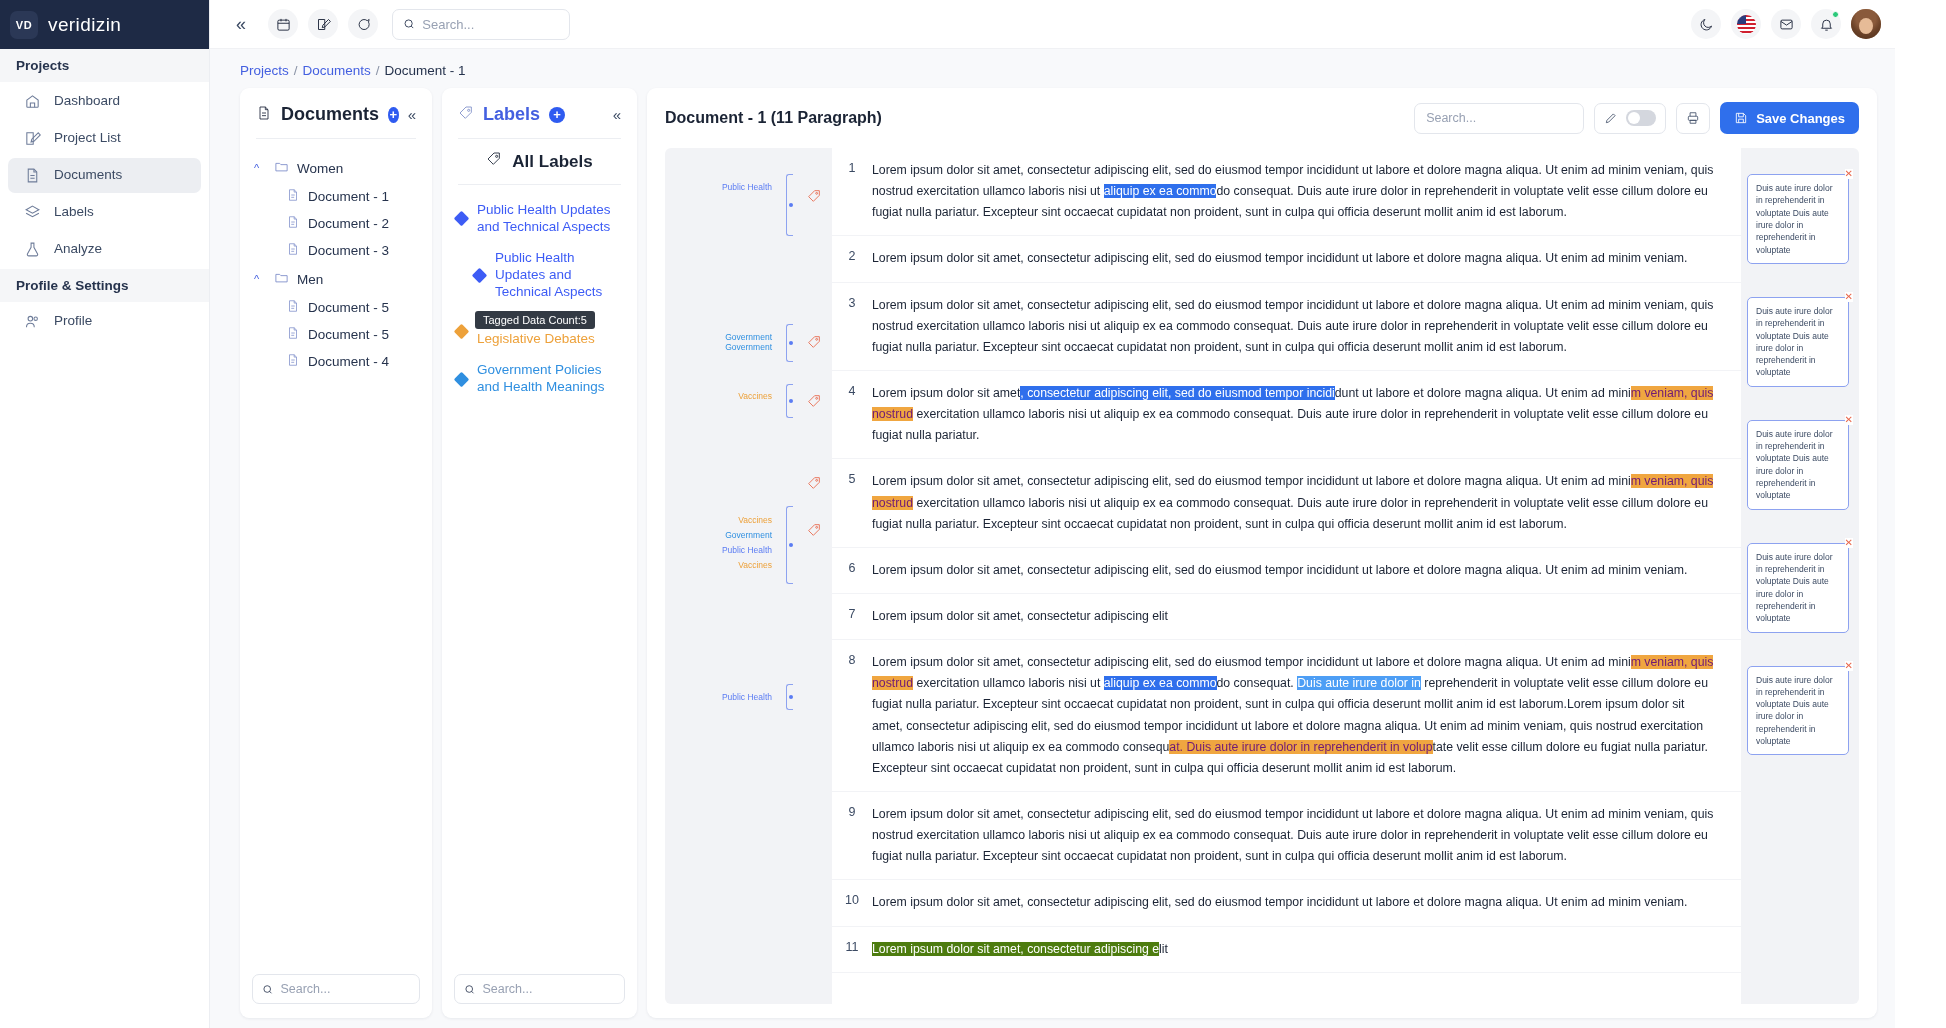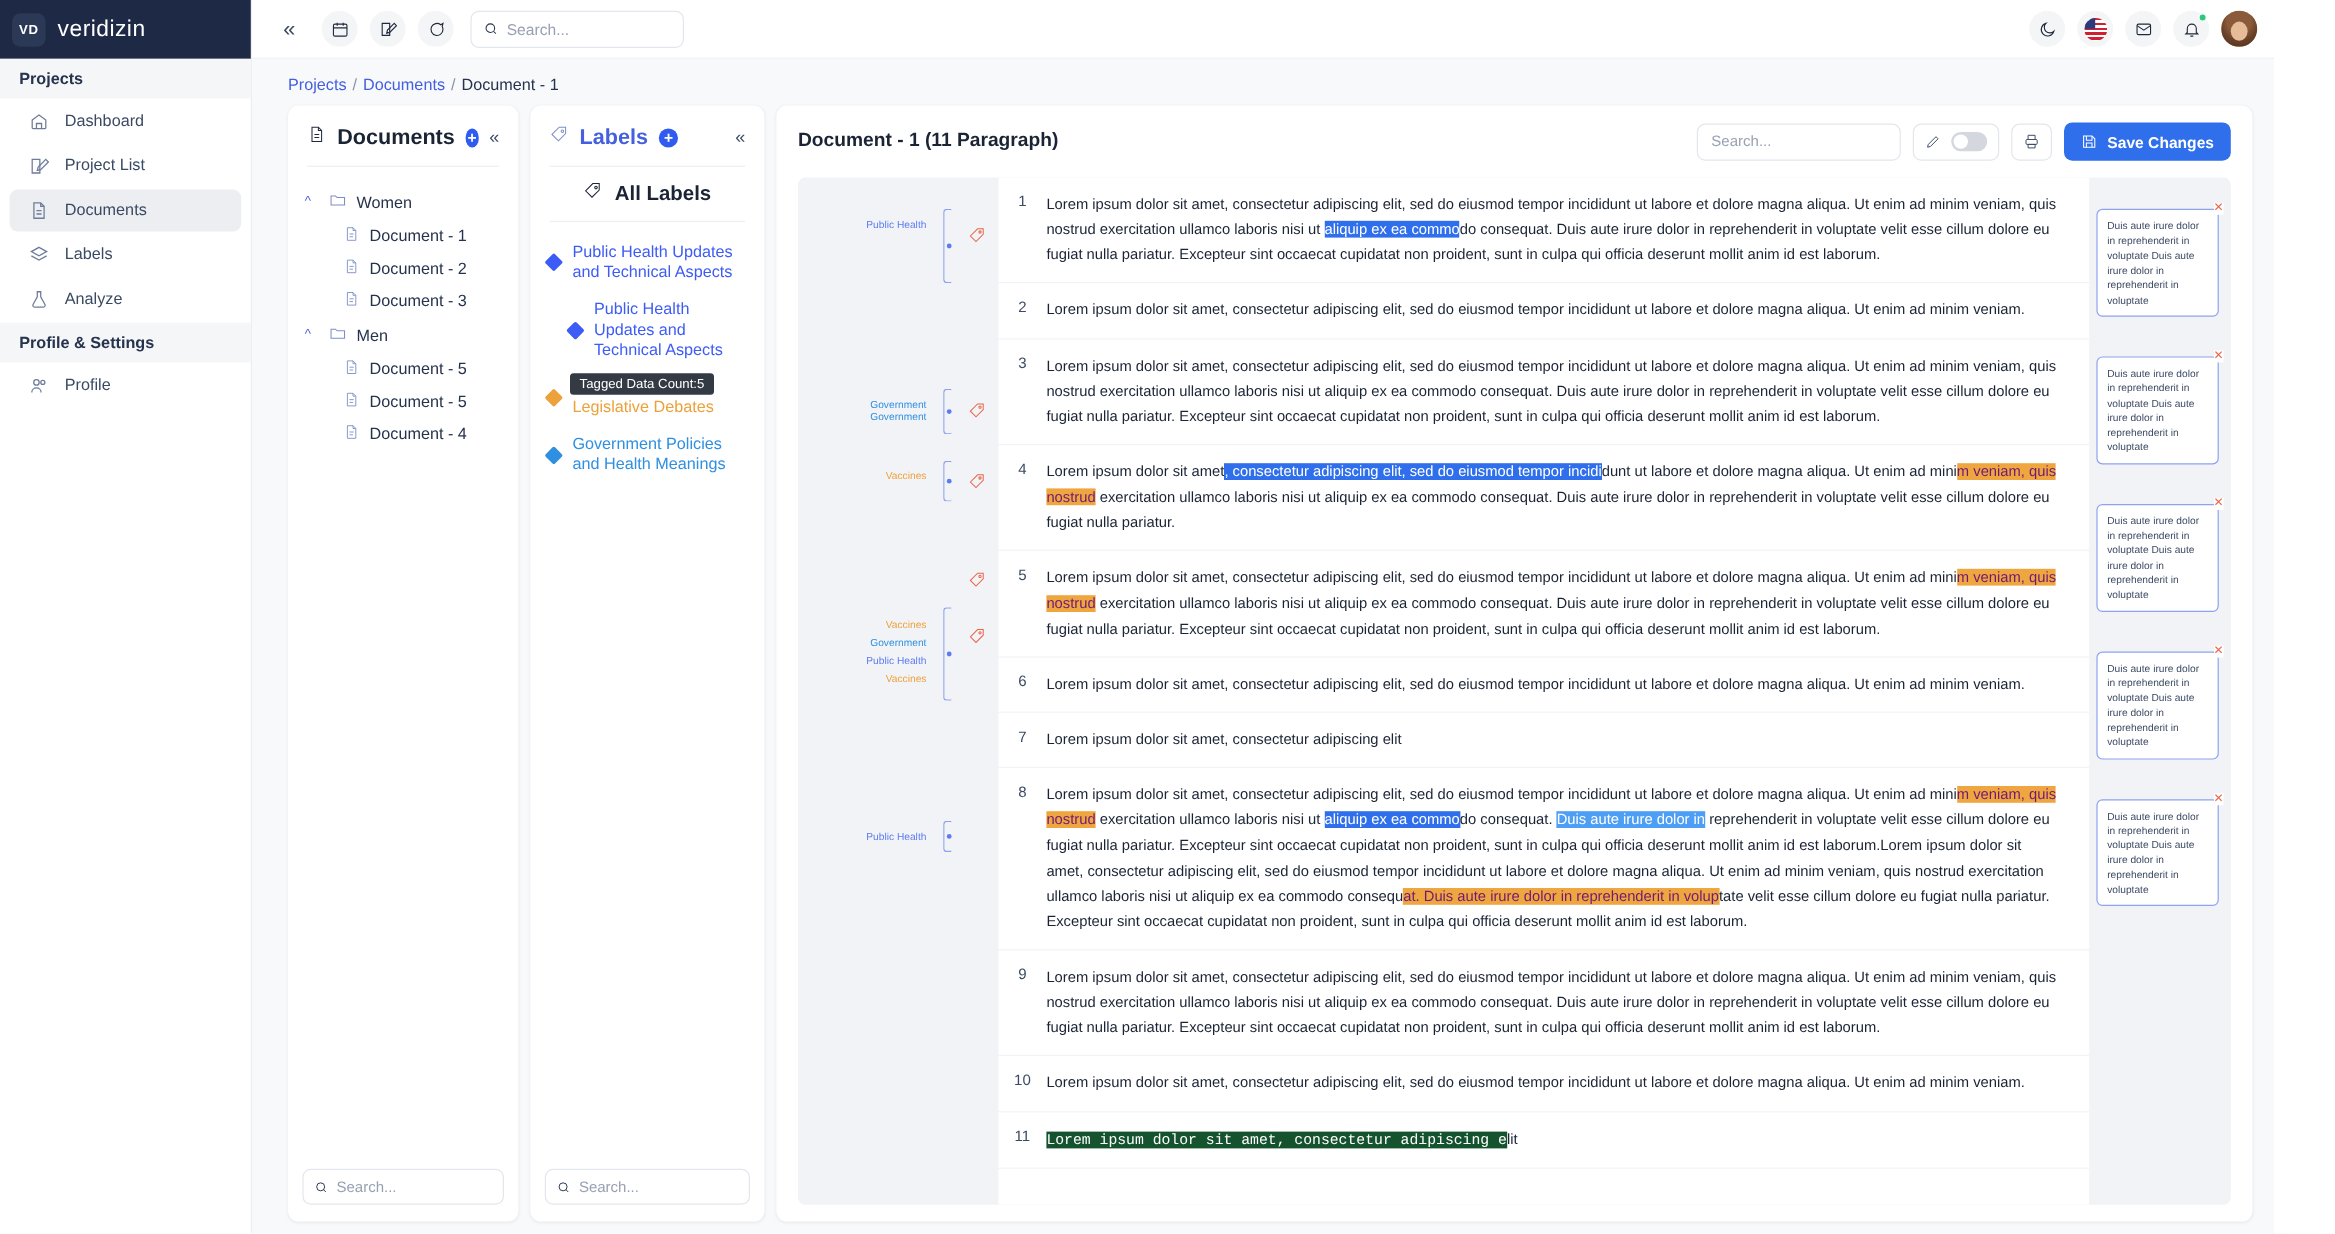--- a/index.html
+++ b/index.html
@@ -111,21 +111,21 @@
   .tagcol{width:30px;flex:0 0 30px;position:relative;}
   .tagicon{position:absolute;left:4px;width:16px;height:16px;}
   .tagicon svg{width:16px;height:16px;stroke:#e8664a;fill:none;stroke-width:1.3;}
   .paras{flex:1;background:#fff;min-width:0;}
   .para-row{display:flex;border-bottom:1px solid #f2f3f6;}
   .para-num{width:40px;flex:0 0 40px;text-align:center;padding:13px 0 0 0;font-size:12.5px;color:#3b4a63;}
   .para-txt{flex:1;padding:12px 26px 12px 0;font-size:12.3px;line-height:1.72;color:#1b2435;min-width:0;}
   .hl-blue{background:#2f6fec;color:#fff;}
   .hl-lblue{background:#4d9ef5;color:#fff;}
   .hl-orange{background:#f0a640;color:#701a75;}
-  .hl-sel{background:#14532d;color:#fff;font-family:Liberation Mono, monospace;}
+  .hl-sel{background:#4d7c0f;color:#fff;}
 
   
   .notes{width:118px;flex:0 0 118px;padding:14px 10px 0 6px;}
   .note{border:1px solid #8da2f0;border-radius:5px;background:#fff;padding:7px 8px;font-size:8.5px;line-height:1.45;color:#3b4a63;margin-bottom:33px;position:relative;}
   .note .x{position:absolute;top:-6px;right:-5px;color:#e8664a;font-size:10px;cursor:pointer;background:#fff;line-height:1;}
 </style>
 </head>
 <body>
 
 <div class="app">

